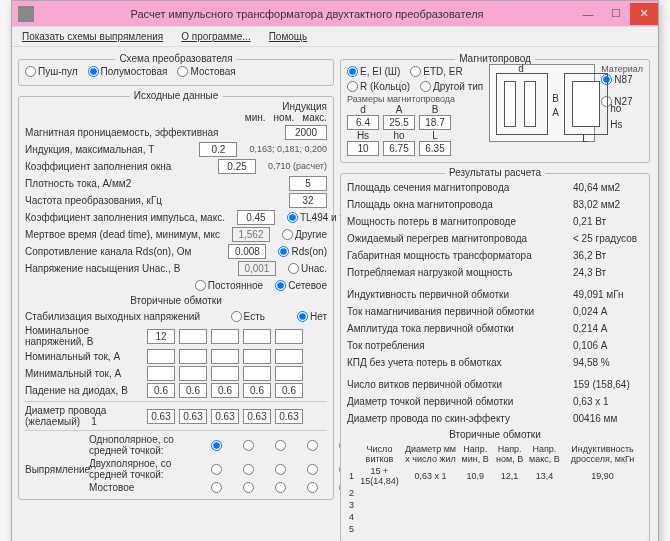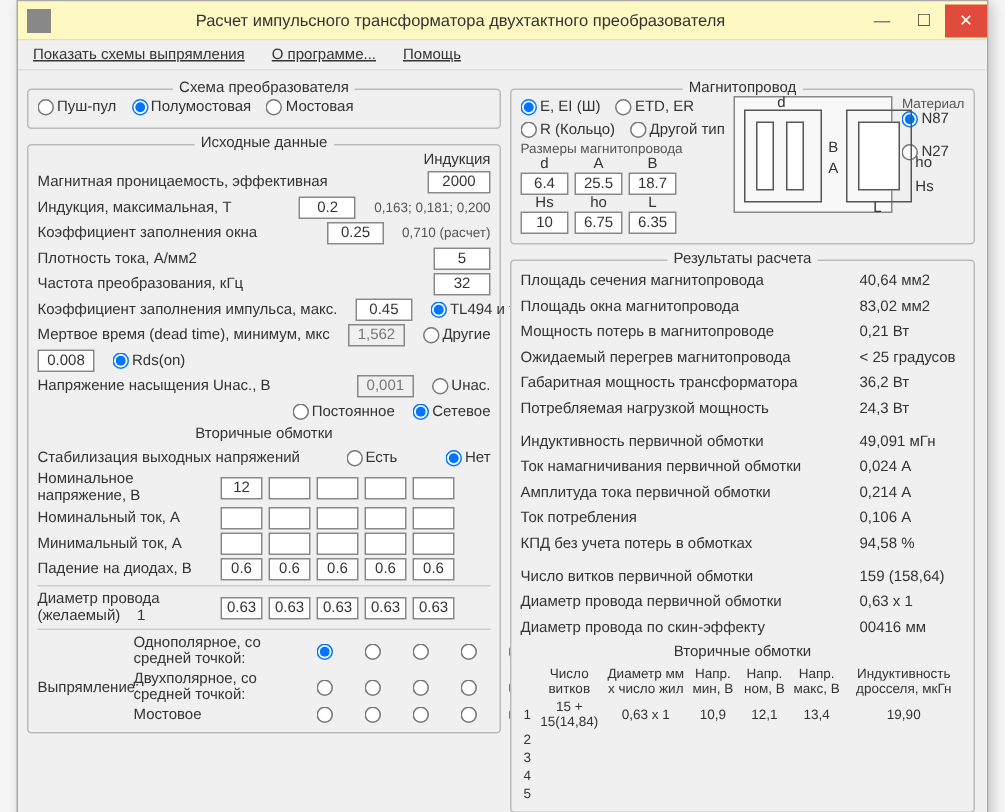--- a/index.html
+++ b/index.html
@@ -1,18 +1,18 @@
 <!DOCTYPE html>
 <html><head>
 <meta charset="utf-8">
 <style>
 *{box-sizing:border-box;margin:0;padding:0;font-family:'Segoe UI',Arial,sans-serif;font-size:10px;color:#333}
 body{background:#f5f5f5;display:flex;justify-content:center;align-items:center;min-height:541px;width:670px;margin:0 auto}
 .window{width:648px;background:#f0f0f0;border:1px solid #aaa;box-shadow:2px 2px 8px rgba(0,0,0,.2)}
-.titlebar{display:flex;align-items:center;height:26px;background:#fef9c3;border-bottom:1px solid #ddd}
+.titlebar{display:flex;align-items:center;height:26px;background:#f9a8d4;border-bottom:1px solid #ddd}
 .titlebar .icon{width:16px;height:16px;margin:0 6px;background:#888}
 .titlebar .title{flex:1;text-align:center;font-size:11px;color:#333}
 .titlebar .btns{display:flex}
 .titlebar .btn{width:28px;height:22px;display:flex;align-items:center;justify-content:center;font-size:11px;color:#555}
 .titlebar .btn.close{background:#e04b3c;color:#fff}
 .menubar{display:flex;gap:18px;padding:4px 10px;border-bottom:1px solid #ddd;background:#f0f0f0}
 .menubar span{text-decoration:underline;cursor:pointer}
 .content{display:flex;gap:6px;padding:6px}
 .col{display:flex;flex-direction:column;gap:4px}
 .left{width:316px}
@@ -87,20 +87,26 @@
             </label>
         </div>
       </div>
 
       <div class="gbox">
         <div class="gtitle">Исходные данные</div>
         <div class="subhead">
             <span></span>
             <span>Индукция</span>
           </div>
+        <div class="subhead">
+            <span></span>
+            <span>мин.</span>
+            <span>ном.</span>
+            <span>макс.</span>
+          </div>
         <div class="row">
             <span class="lbl">Магнитная проницаемость, эффективная</span>
             <input type="text" class="wide" value="2000" style="">
           </div>
         <div class="row">
             <span class="lbl">Индукция, максимальная, Т</span>
             <input type="text" value="0.2" style="">
             <span class="smalltxt">0,163; 0,181; 0,200</span>
           </div>
         <div class="row">
@@ -126,20 +132,21 @@
           </div>
         <div class="row">
             <span class="lbl">Мертвое время (dead time), минимум, мкс</span>
             <input type="text" class="dis" value="1,562" style="">
             <label>
               <input type="radio" style="">
               <span>Другие</span>
             </label>
           </div>
         <div class="row">
+            <span class="lbl">Сопротивление канала Rds(on), Ом</span>
             <input type="text" value="0.008" style="">
             <label>
               <input type="radio" checked="" style="">
               <span>Rds(on)</span>
             </label>
           </div>
         <div class="row">
             <span class="lbl">Напряжение насыщения Uнас., В</span>
             <input type="text" class="dis" value="0,001" style="">
             <label>
@@ -165,21 +172,21 @@
               <input type="radio" style="">
               <span>Есть</span>
             </label>
             <label style="margin-left:20px">
               <input type="radio" checked="" style="">
               <span>Нет</span>
             </label>
           </div>
 
         <div class="sec-grid">
-          <span>Номинальное напряжение, В</span>
+          <span>Номинальное напряжений, В</span>
           <input type="text" value="12" style="">
             <input type="text" style="">
             <input type="text" style="">
             <input type="text" style="">
             <input type="text" style="">
           <span>Номинальный ток, А</span>
           <input type="text" style="">
             <input type="text" style="">
             <input type="text" style="">
             <input type="text" style="">
@@ -383,21 +390,21 @@
         <div class="row">
             <span class="lbl">КПД без учета потерь в обмотках</span>
             <span class="val">94,58 %</span>
           </div>
         <div style="height:4px"></div>
         <div class="row">
             <span class="lbl">Число витков первичной обмотки</span>
             <span class="val">159 (158,64)</span>
           </div>
         <div class="row">
-            <span class="lbl">Диаметр провода первичной обмотки</span>
+            <span class="lbl">Диаметр точкой первичной обмотки</span>
             <span class="val">0,63 x 1</span>
           </div>
         <div class="row">
             <span class="lbl">Диаметр провода по скин-эффекту</span>
             <span class="val">00416 мм</span>
           </div>
         <div style="text-align:center;margin:3px 0">Вторичные обмотки</div>
         <div class="sec-out">
           <table>
             <tbody>

